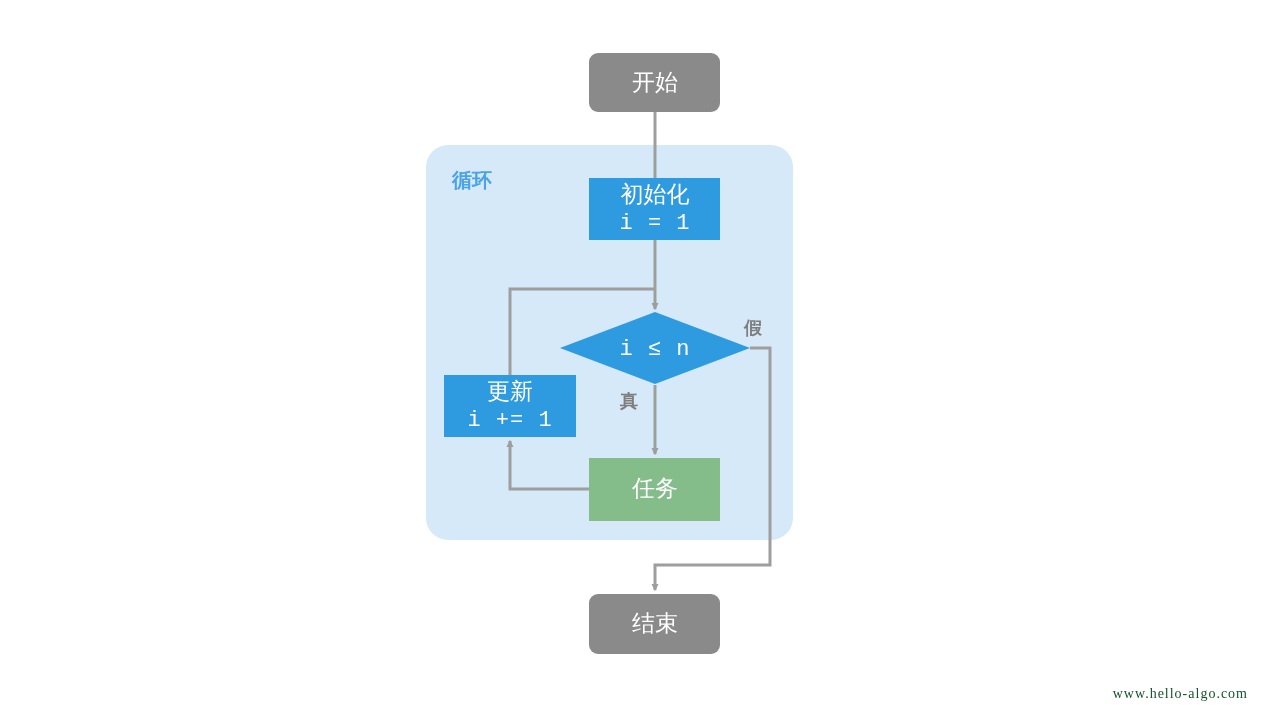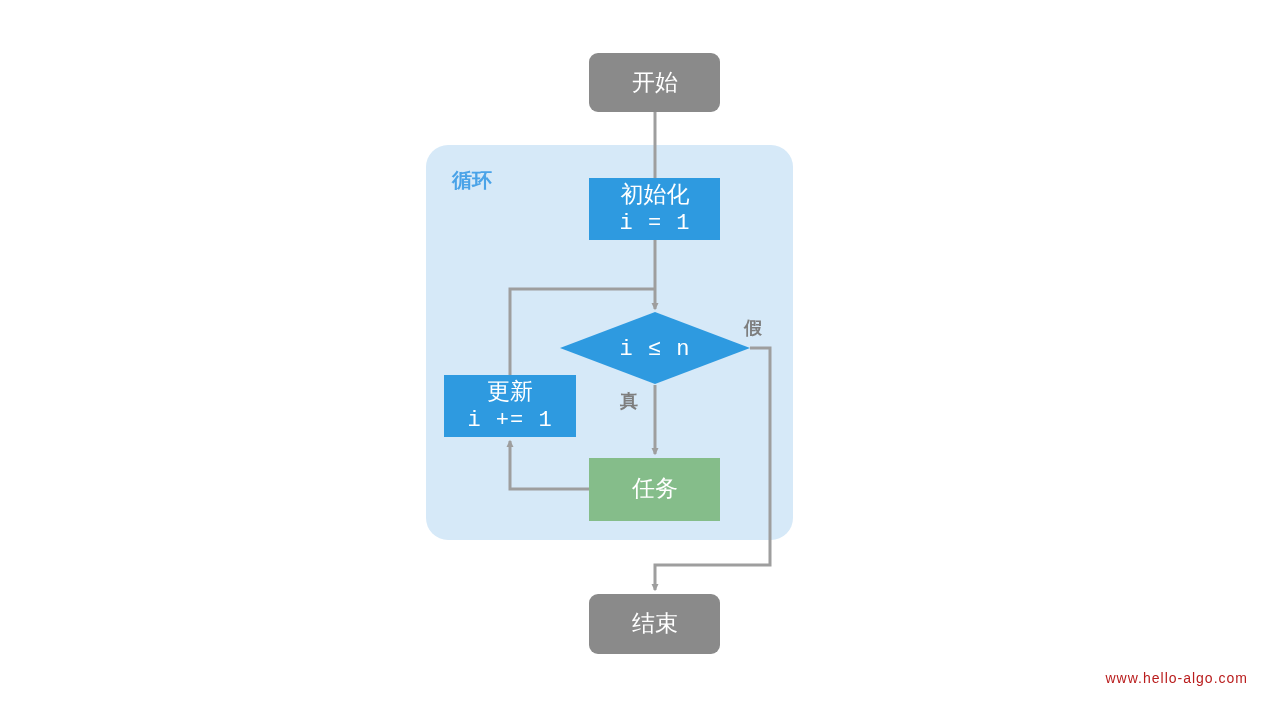--- a/index.html
+++ b/index.html
@@ -51,24 +51,24 @@
   .group-label {
     font-family: "Liberation Sans", sans-serif;
     font-size: 20px;
     font-weight: bold;
     fill: #4aa3e8;
     dominant-baseline: middle;
   }
   .watermark {
     position: absolute;
     right: 32px;
-    bottom: 34px;
-    font-family: Liberation Sans, sans-serif;
+    bottom: 18px;
+    font-family: Liberation Serif, serif;
     font-size: 14px;
-    color: #b91c1c;
+    color: #14532d;
     letter-spacing: 1px;
     white-space: nowrap;
   }
 </style>
 </head>
 <body>
 
 <div id="canvas">
 
   <svg id="flow" viewBox="0 0 1280 720">

